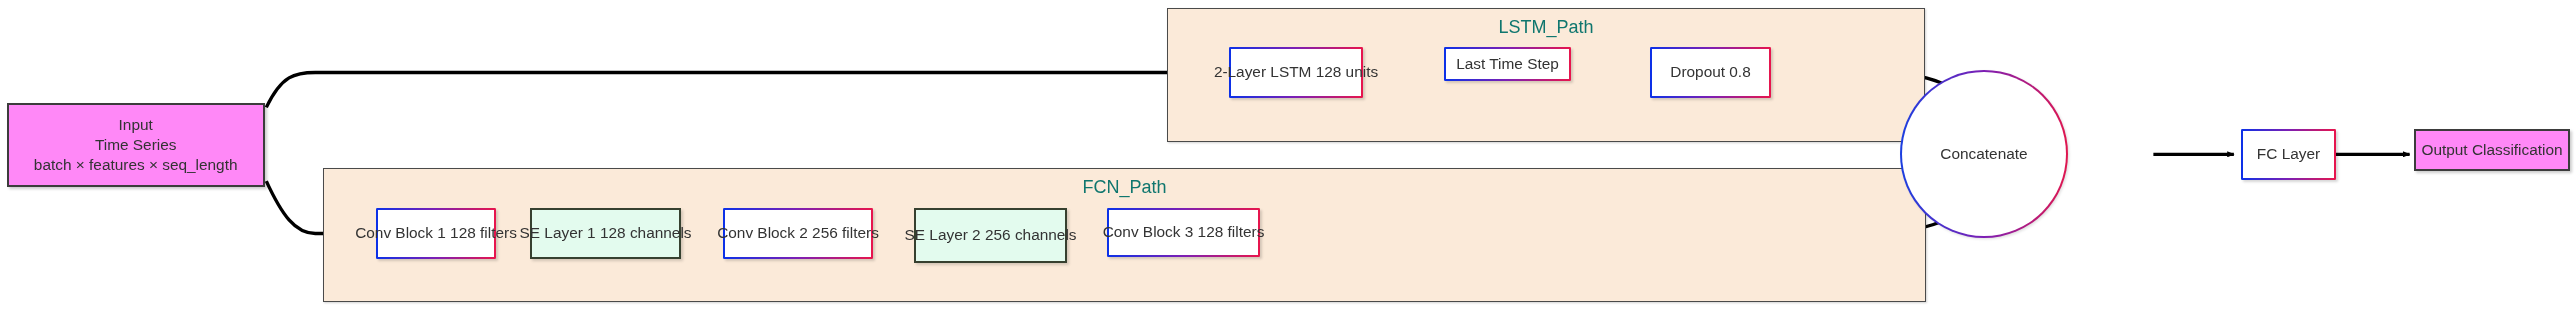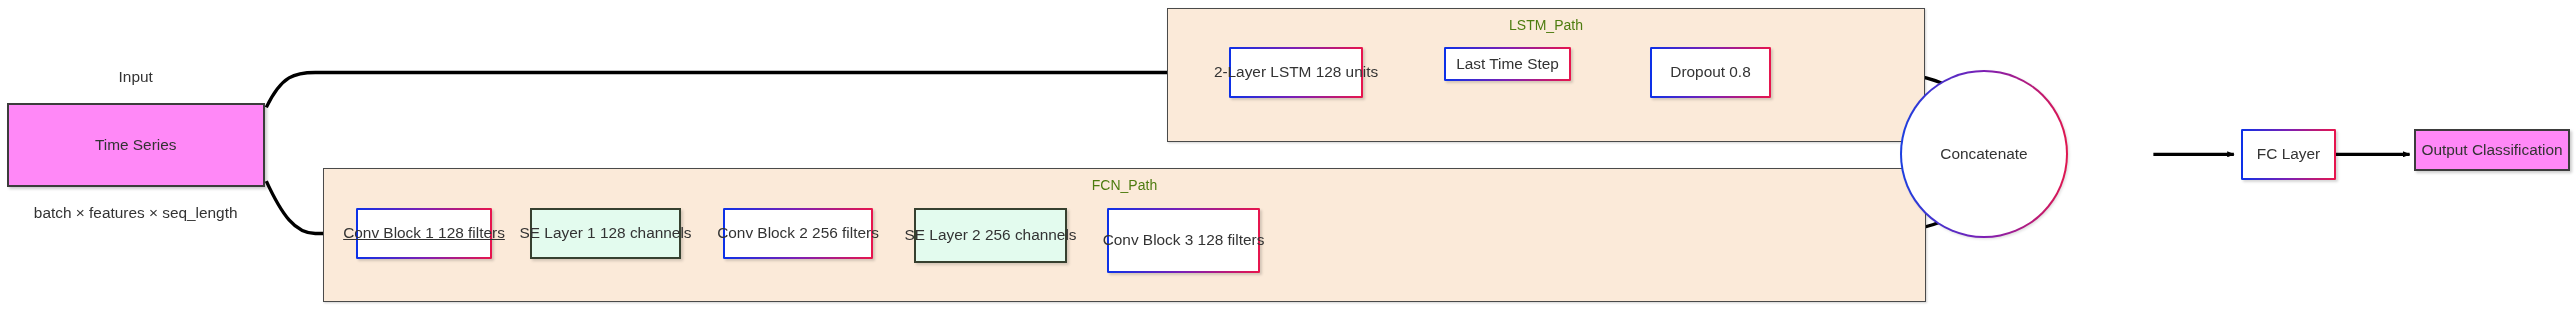--- a/index.html
+++ b/index.html
@@ -3,38 +3,38 @@
 <meta charset="utf-8">
 <style>
   html,body{margin:0;padding:0;background:#ffffff;}
   #stage{position:relative;width:2576px;height:312px;background:#ffffff;
          font-family:"Liberation Sans","DejaVu Sans",sans-serif;overflow:hidden;}
   svg#wires{position:absolute;left:0;top:0;width:2576px;height:312px;pointer-events:none;}
 
   .cluster{position:absolute;background:#fbead9;border:1.3px solid #4a4a4a;box-sizing:border-box;
            box-shadow:1.3px 1.3px 2px rgba(0,0,0,0.18);}
   .cluster-label{position:absolute;top:8px;left:0;width:100%;text-align:center;
-                 font-size:14px;color:#4d7c0f;white-space:nowrap;}
+                 font-size:18px;color:#0f766e;white-space:nowrap;}
 
   .node{position:absolute;box-sizing:border-box;display:flex;align-items:center;
         justify-content:center;text-align:center;color:#333;font-size:15.4px;
         line-height:1.32;white-space:nowrap;}
 
   
   .grad{background:#ffffff;border:2.7px solid transparent;border-radius:1.3px;
         background-image:linear-gradient(#fff,#fff),
                          linear-gradient(90deg,#0b31e8 0%,#7d1fb4 50%,#e8154c 100%);
         background-origin:border-box;background-clip:padding-box,border-box;
         box-shadow:2px 2px 2.7px rgba(0,0,0,0.16);}
 
   
   .se{background:#e3fbee;border:2.7px solid #36402f;box-shadow:2px 2px 2.7px rgba(0,0,0,0.16);}
 
   
-  .magenta{background:#ff88f7;border:2.7px solid #3c3c3c;box-shadow:2px 2px 2.7px rgba(0,0,0,0.2);gap:48px;}
+  .magenta{background:#ff88f7;border:2.7px solid #3c3c3c;box-shadow:2px 2px 2.7px rgba(0,0,0,0.2);}
 
   
   .circle{border-radius:50%;background:#ffffff;border:2px solid transparent;
           background-image:linear-gradient(#fff,#fff),
                            linear-gradient(90deg,#1b3fe0 0%,#7d1fb4 50%,#e0164f 100%);
           background-origin:border-box;background-clip:padding-box,border-box;
           box-shadow:1.3px 1.3px 2.7px rgba(0,0,0,0.12);}
   .ml{display:block;}
 </style>
 </head>
@@ -90,33 +90,33 @@
     <span>Last Time Step</span>
   </div>
   <div class="node grad" style="left:1650px;top:47px;width:121px;height:51px;">
     <span>Dropout 0.8</span>
   </div>
 
   <div class="cluster" style="left:323px;top:168px;width:1603px;height:134px;">
     <div class="cluster-label">FCN_Path</div>
   </div>
 
-  <div class="node grad" style="left:356px;top:208px;width:136px;height:51px;text-decoration:underline;">
+  <div class="node grad" style="left:376px;top:208px;width:120px;height:51px;">
     <span>Conv Block 1 128 filters</span>
   </div>
   <div class="node se" style="left:530px;top:208px;width:151px;height:51px;">
     <span>SE Layer 1 128 channels</span>
   </div>
   <div class="node grad" style="left:723px;top:208px;width:150px;height:51px;">
     <span>Conv Block 2 256 filters</span>
   </div>
   <div class="node se" style="left:914px;top:208px;width:153px;height:55px;">
     <span>SE Layer 2 256 channels</span>
   </div>
-  <div class="node grad" style="left:1107px;top:208px;width:153px;height:65px;">
+  <div class="node grad" style="left:1107px;top:208px;width:153px;height:49px;">
     <span>Conv Block 3 128 filters</span>
   </div>
 
   <div class="node circle" style="left:1900px;top:70px;width:168px;height:168px;">
     <span>Concatenate</span>
   </div>
 
   <div class="node grad" style="left:2241px;top:129px;width:95px;height:51px;">
     <span>FC Layer</span>
   </div>

